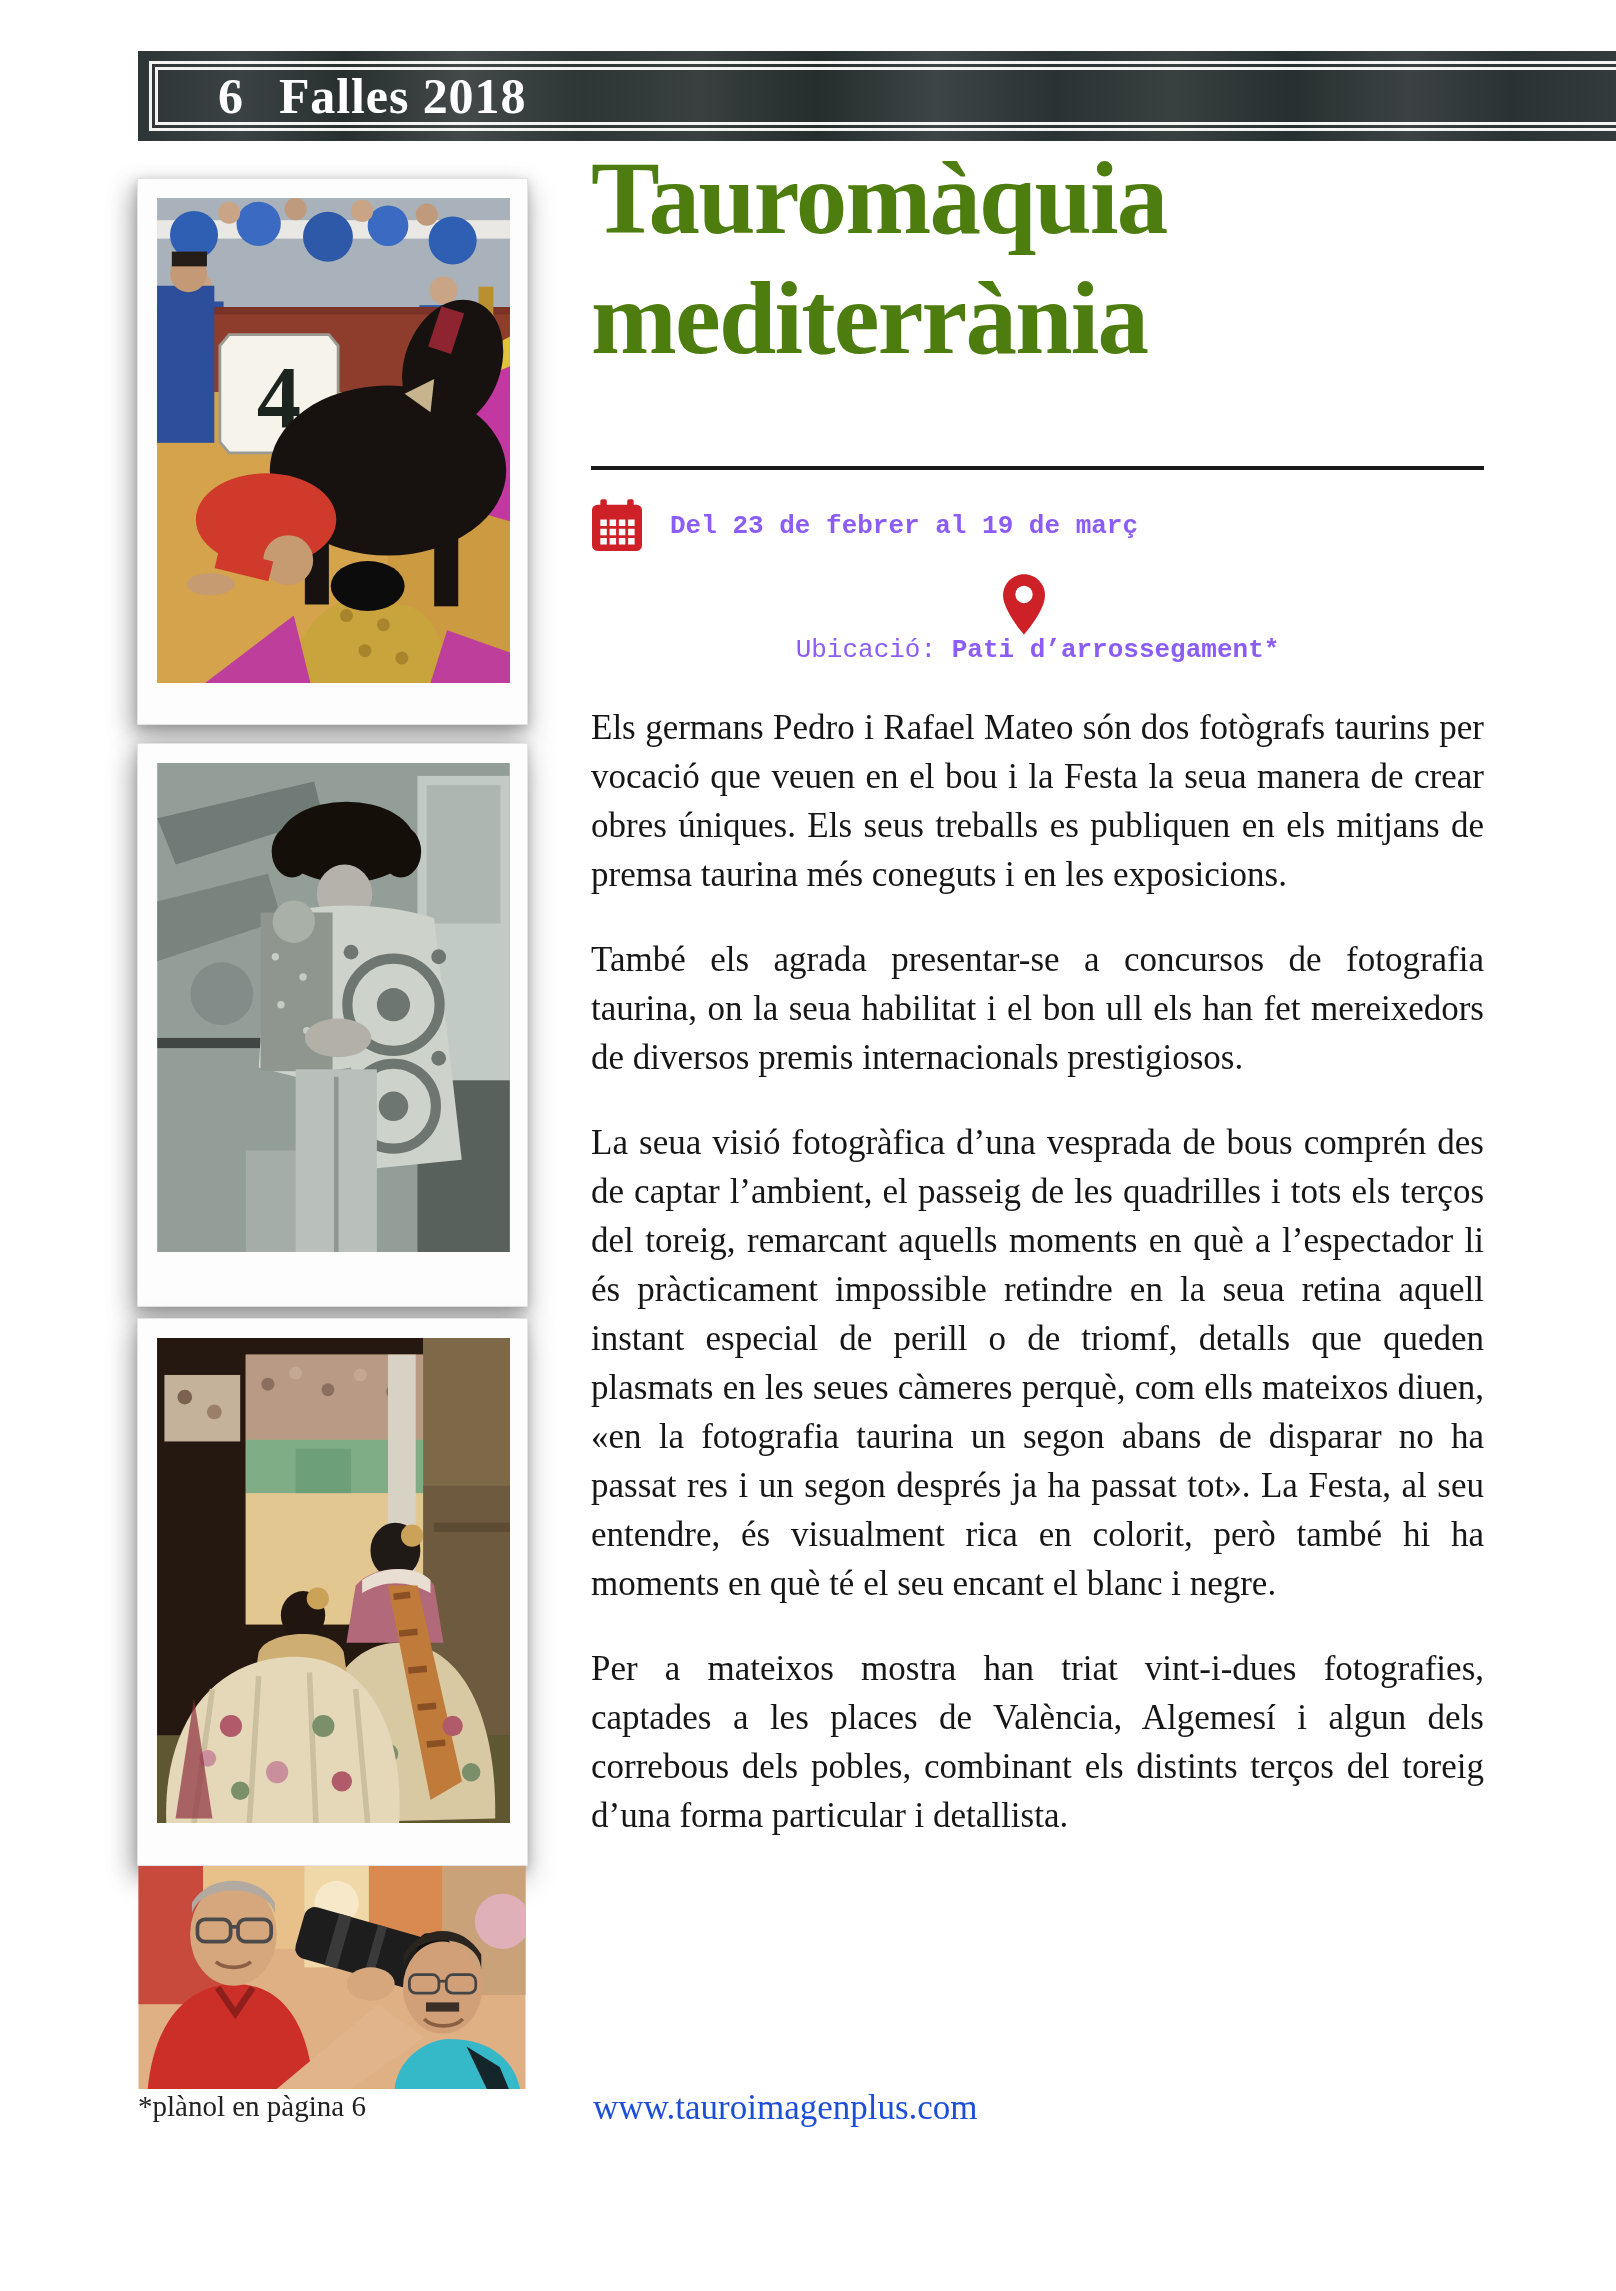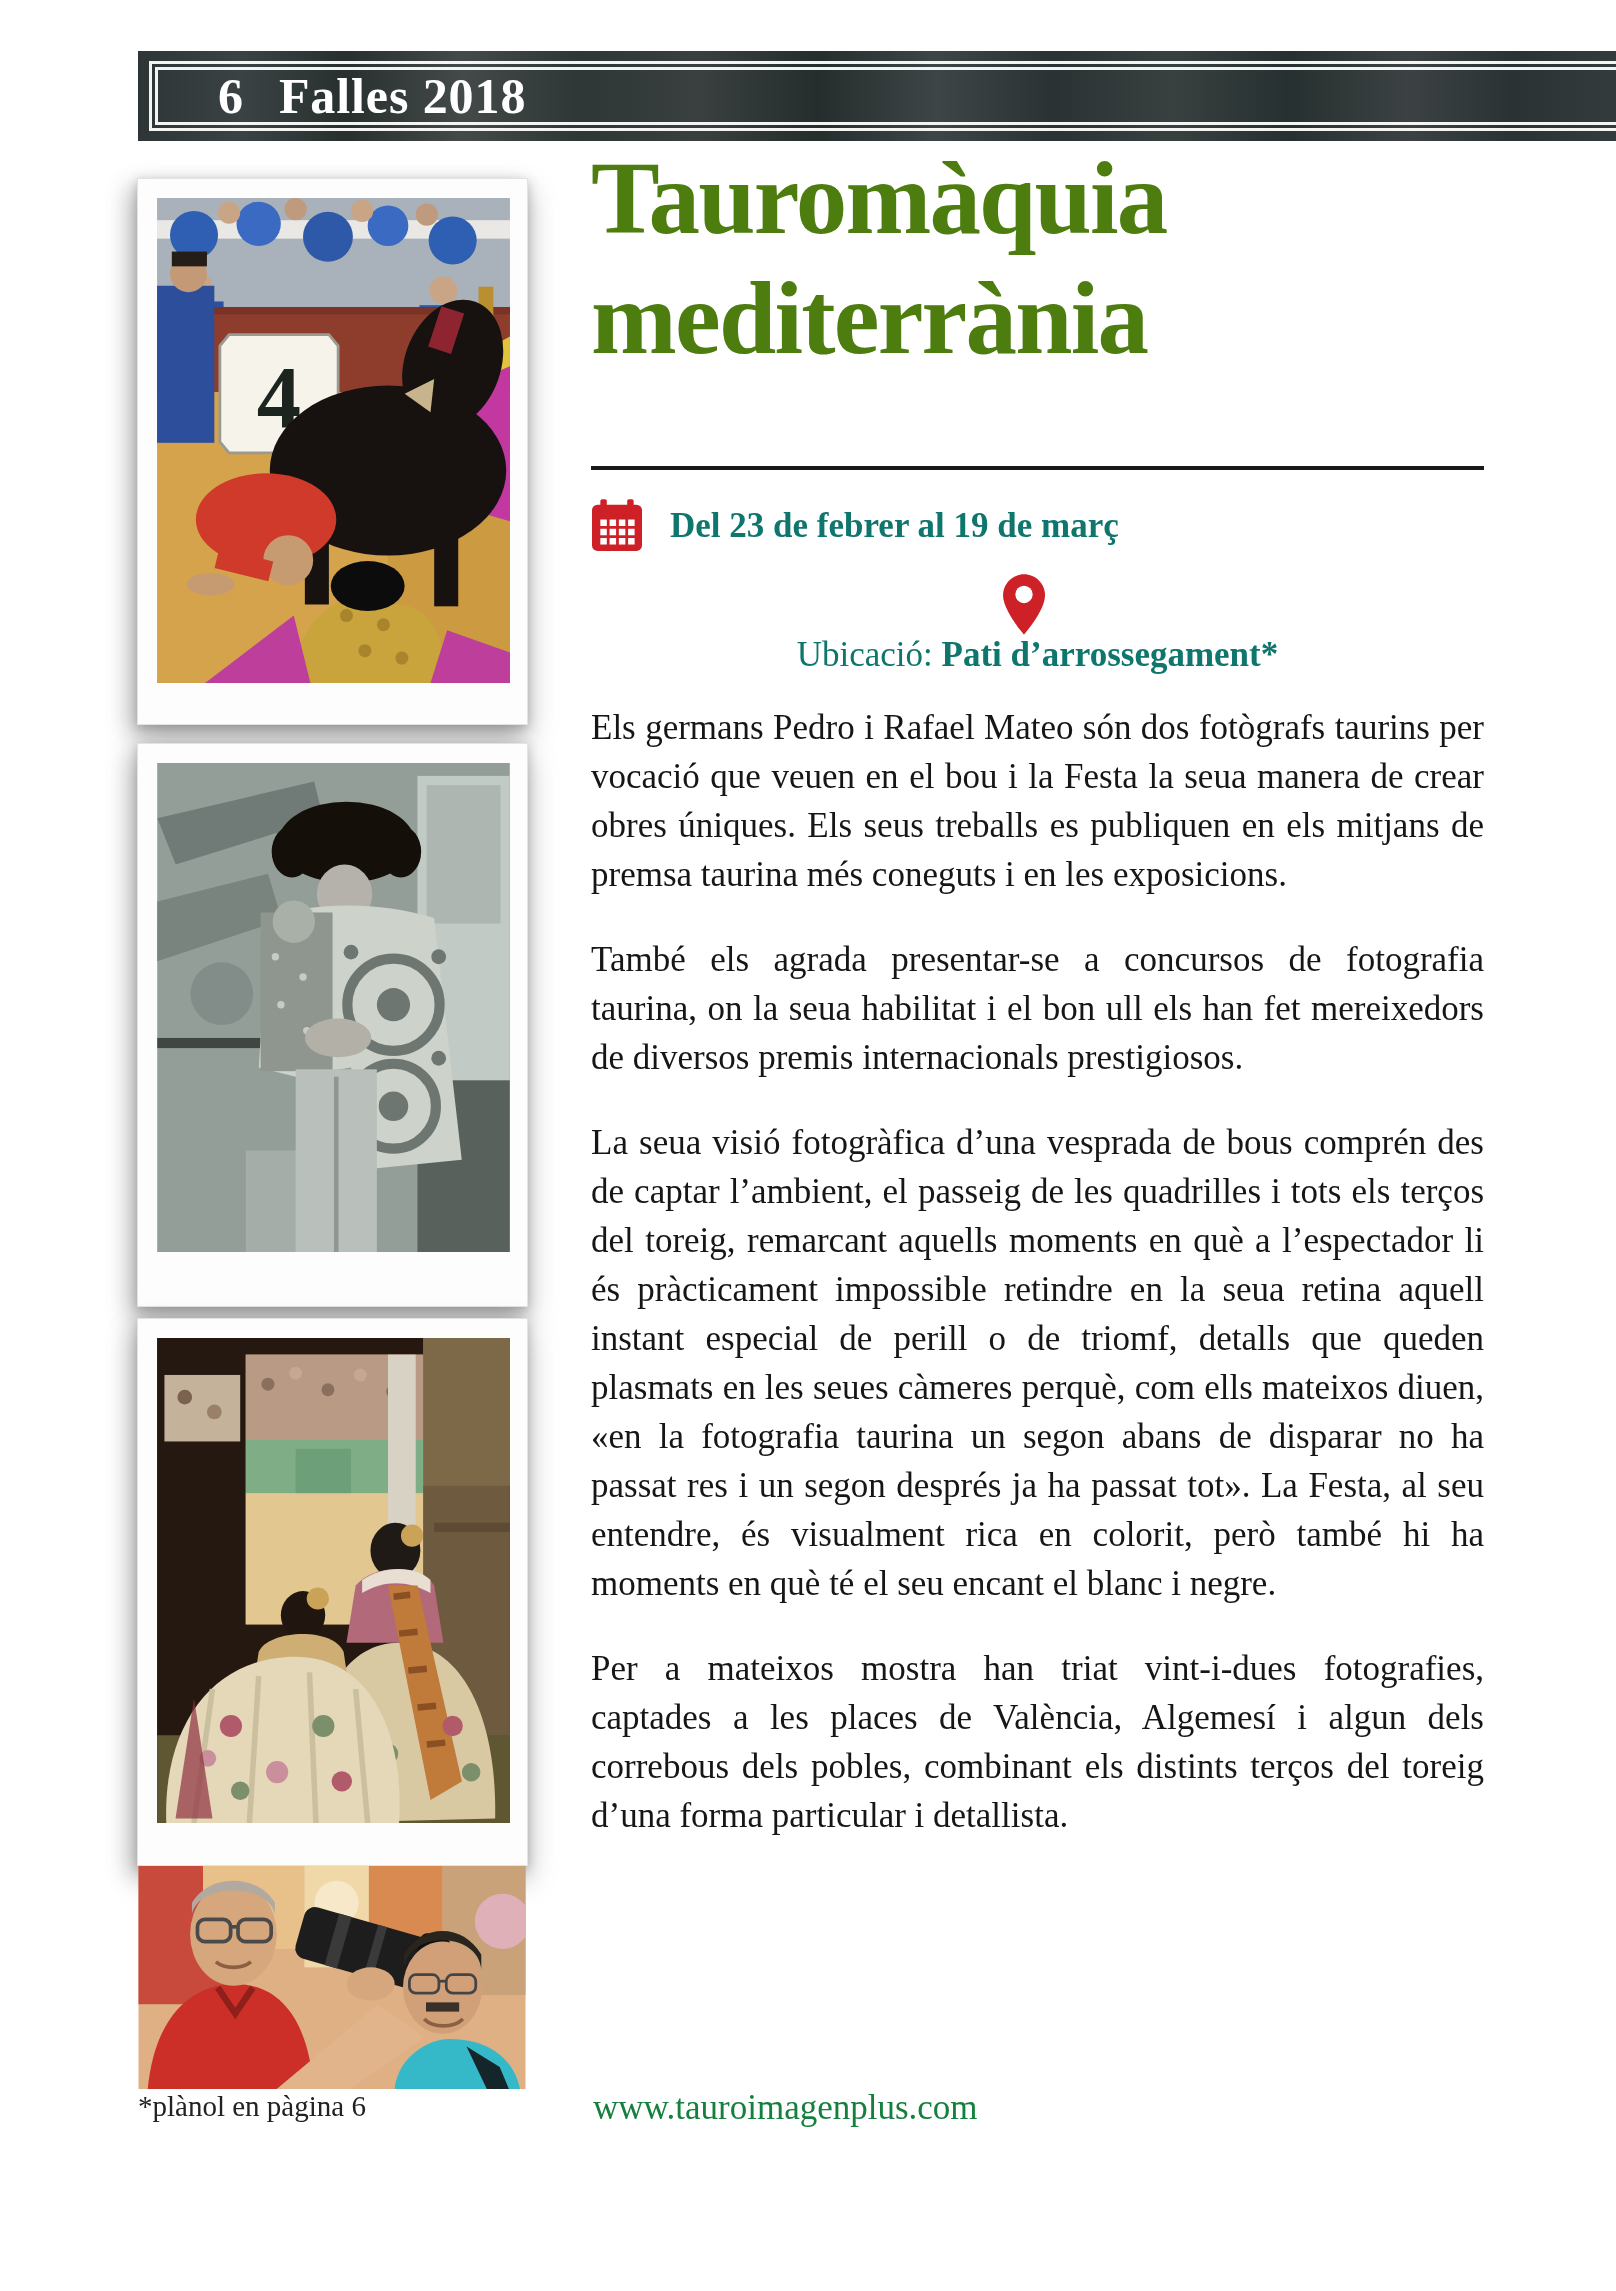--- a/index.html
+++ b/index.html
@@ -27,30 +27,30 @@
   .plain-photo svg{display:block;}
   .photo-caption{position:absolute;left:138px;top:2090px;font-size:29px;color:#222;}
 
   
   .article-title{position:absolute;left:591px;top:138px;margin:0;width:914px;
     font-size:103px;line-height:120px;font-weight:bold;color:#4d7c0f;letter-spacing:-1.8px;}
   .title-rule{position:absolute;left:591px;top:466px;width:893px;height:3.7px;background:#191919;}
 
   .meta-row{position:absolute;left:591px;width:893px;display:flex;align-items:center;}
   .meta-row .icon{flex:0 0 auto;margin-right:28px;display:flex;align-items:center;justify-content:center;width:51px;}
-  .meta-row .meta-text{font-size:35px;color:#0f766e;}
+  .meta-row .meta-text{font-size:26px;color:#8b5cf6;font-family:Liberation Mono, monospace;}
   .date-row{top:497px;height:57px;}
   .loc-row{top:574px;height:63px;flex-direction:column;}
   .bold{font-weight:bold;}
 
   .body-text{position:absolute;left:591px;top:703px;width:893px;
     font-size:35px;line-height:49px;text-align:justify;color:#161616;hyphens:auto;}
   .body-text p{margin:0 0 36px 0;}
 
-  .website{position:absolute;left:593px;top:2088px;font-size:35px;color:#15803d;}
+  .website{position:absolute;left:593px;top:2088px;font-size:35px;color:#1d4ed8;}
 </style>
 </head>
 <body>
 
 <div class="page">
 
   <header class="masthead">
     <div class="masthead-inner">
       <div class="masthead-text">
         <span class="pagenum">6</span><span>Falles 2018</span>

